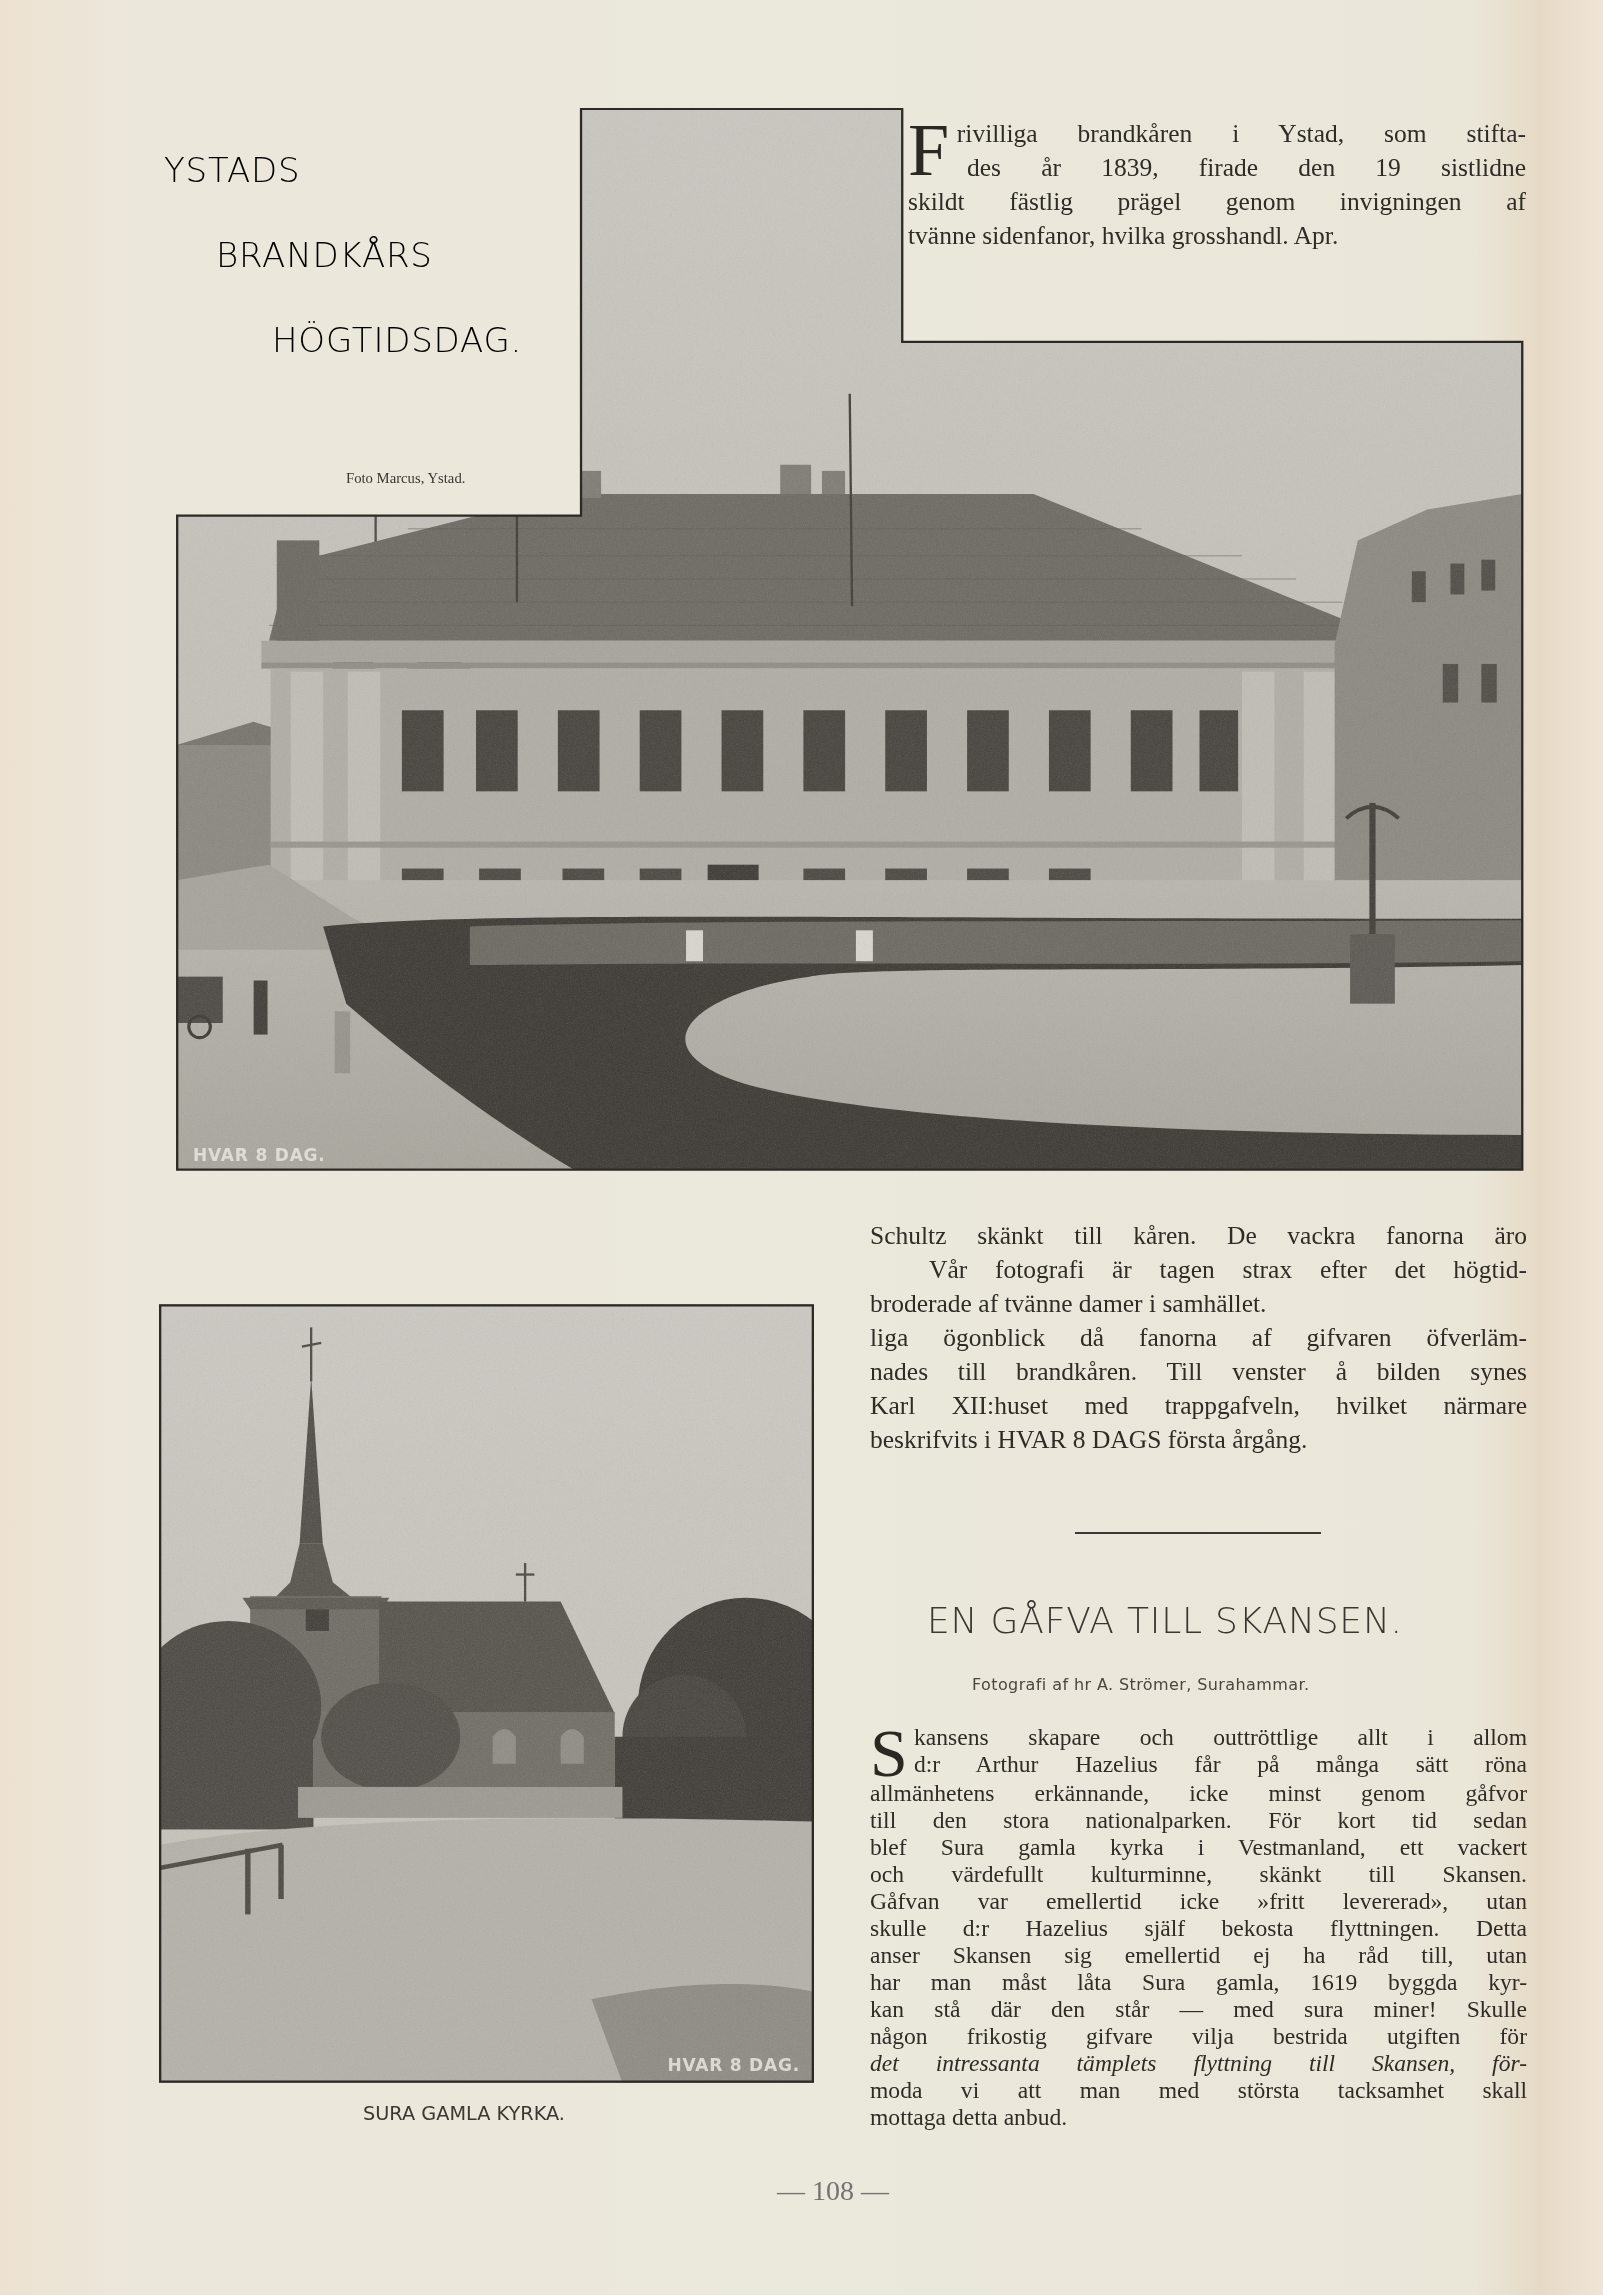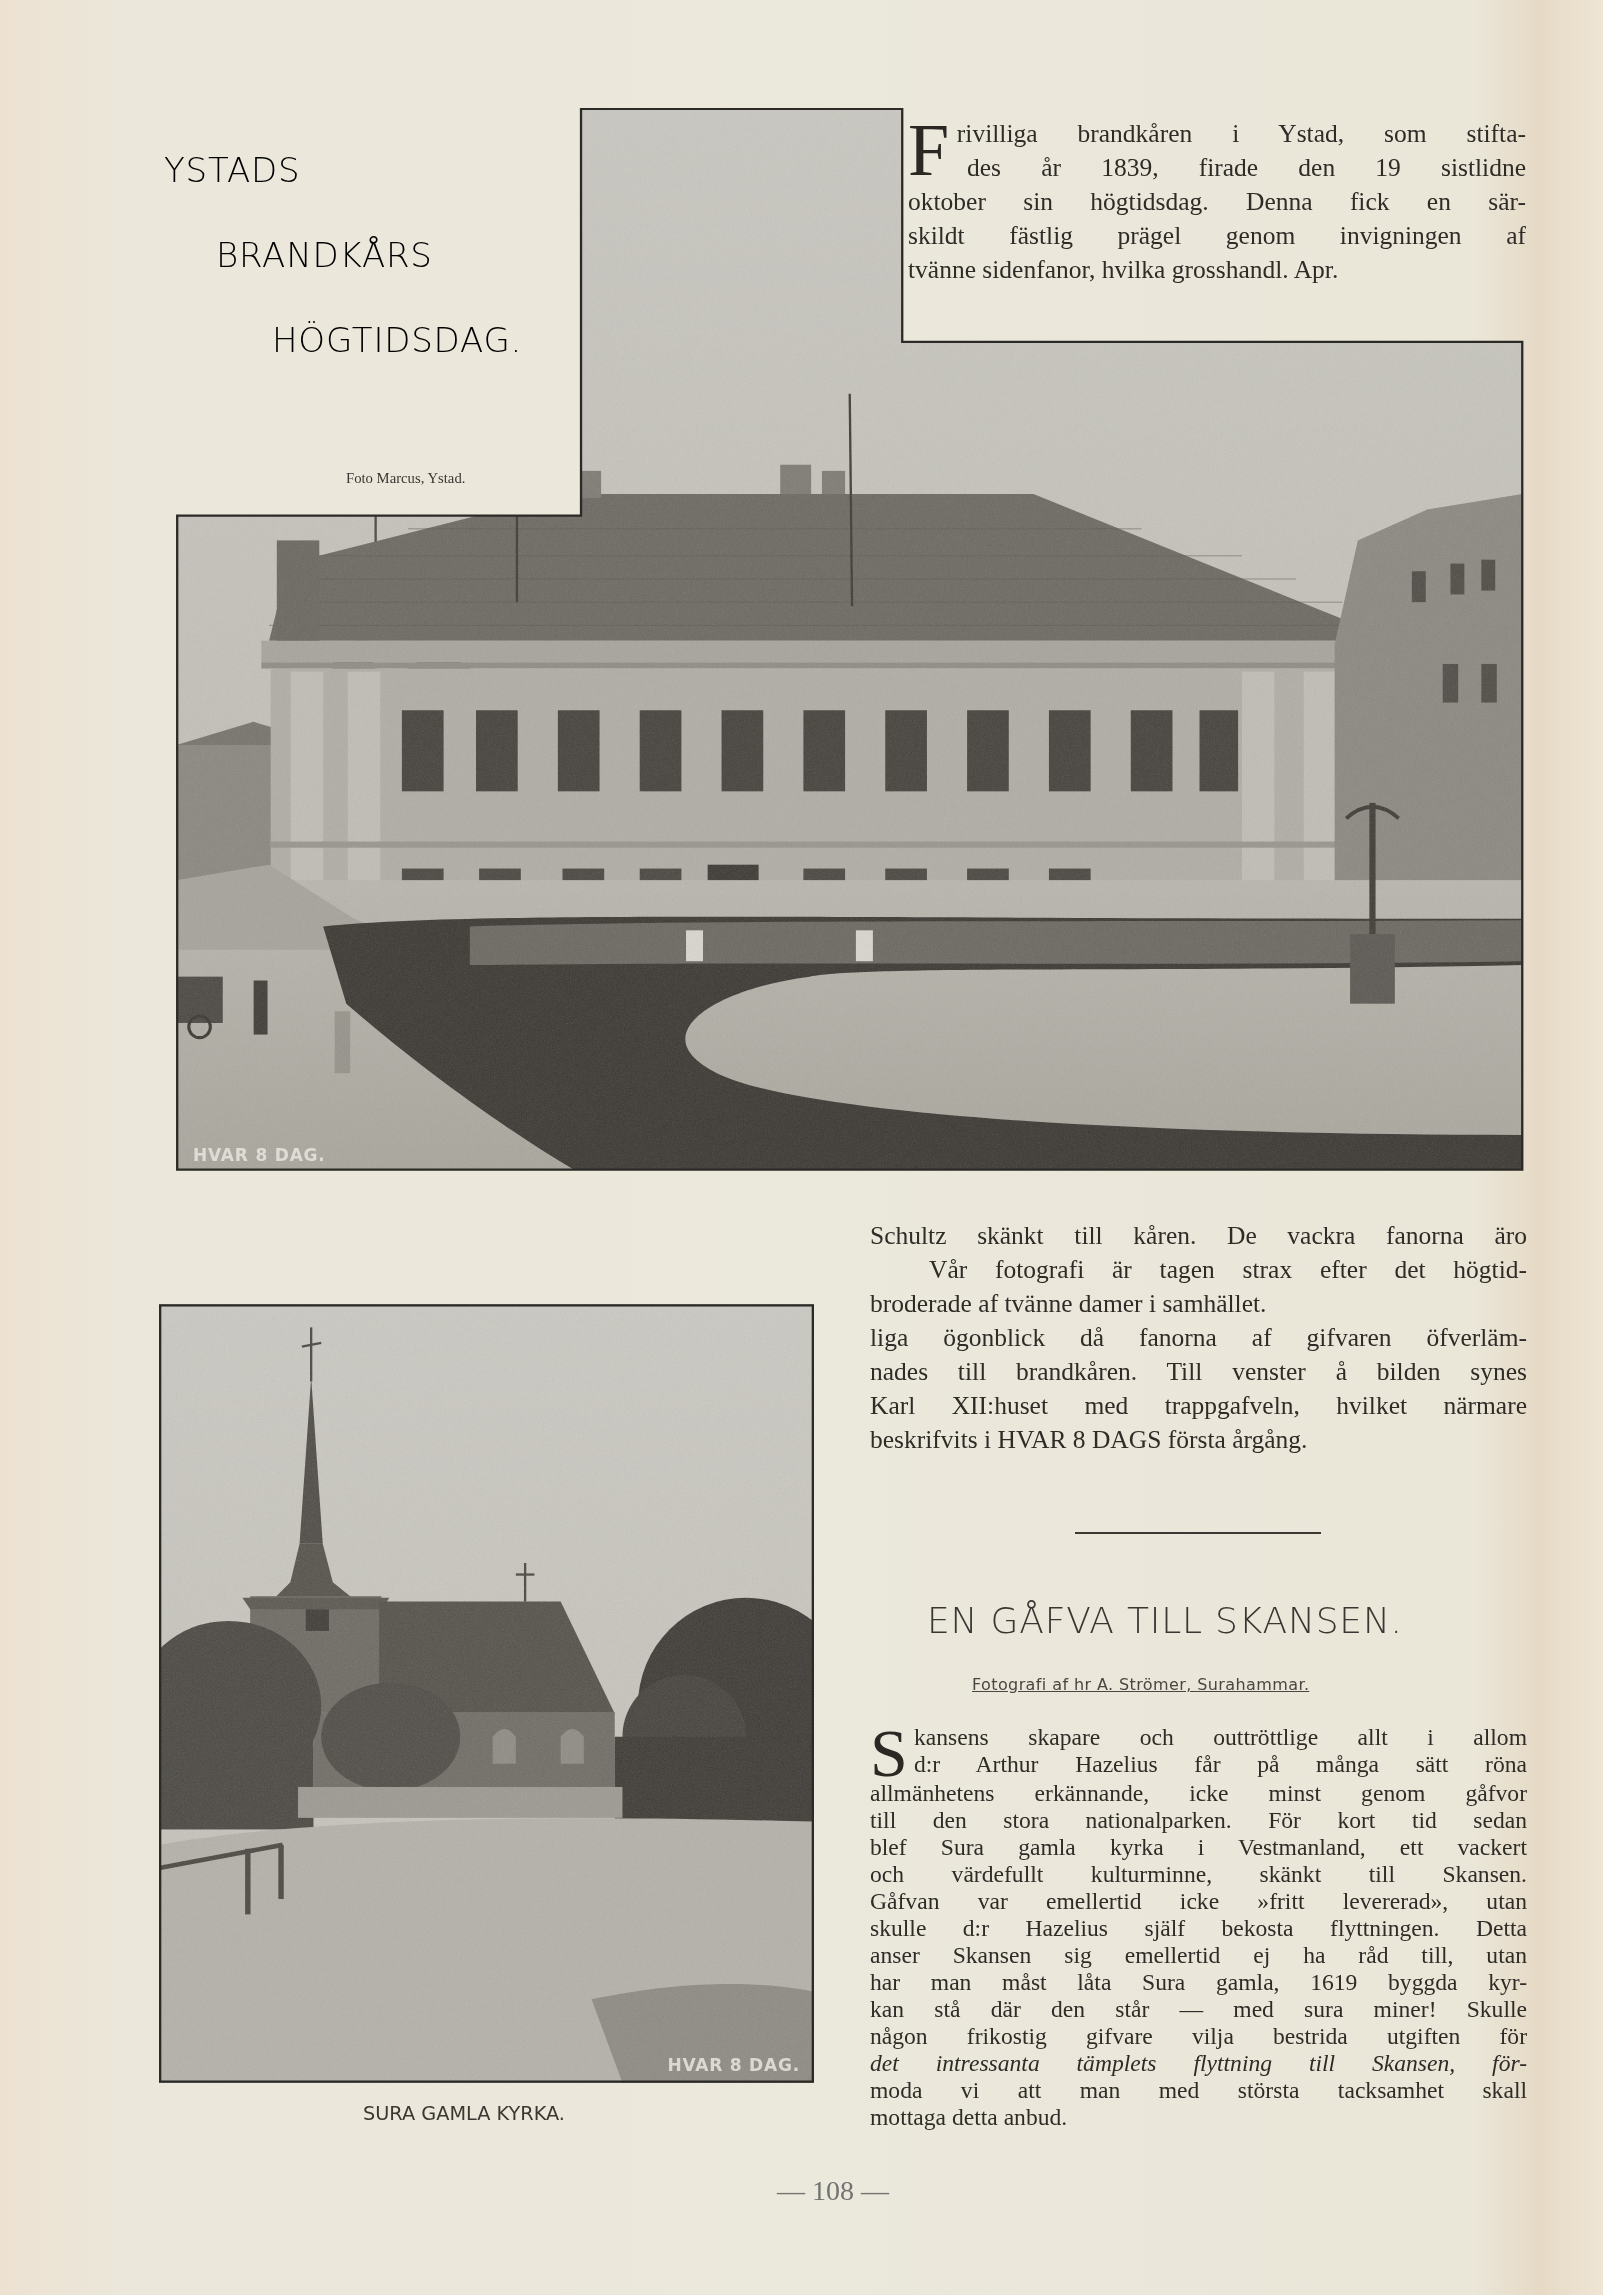--- a/index.html
+++ b/index.html
@@ -29,21 +29,21 @@
   .dropcap {
     float: left; font-size: 74px; line-height: 57px; margin: 4.6px 7.7px 0 0; color: #2b2823;
   }
   .dropcap-s { float: left; font-size: 68px; line-height: 54px; margin: 1.5px 6.2px 0 0; color: #2b2823; }
 
   .heading2 {
     font-family: "DejaVu Sans", "Liberation Sans", sans-serif;
     font-weight: 300; font-size: 36px; color: #3a3733; letter-spacing: 0.8px; white-space: nowrap;
   }
   .sub-credit {
-    font-family: "DejaVu Sans", "Liberation Sans", sans-serif; font-size: 16px; color: #4a4641; white-space: nowrap; letter-spacing: 0.4px; text-decoration: underline;
+    font-family: "DejaVu Sans", "Liberation Sans", sans-serif; font-size: 16px; color: #4a4641; white-space: nowrap; letter-spacing: 0.4px;
   }
   .caption {
     font-family: "DejaVu Sans", "Liberation Sans", sans-serif; font-size: 19.3px; color: #3b3833; white-space: nowrap;
   }
   .pagenum { font-size: 28px; color: #737373; white-space: nowrap; }
   .rule { position: absolute; height: 1.5px; background: #3d3a35; }
   .watermark {
     position: absolute; font-family: "DejaVu Sans", "Liberation Sans", sans-serif; font-weight: bold;
     font-size: 17px; color: #e8e6df; letter-spacing: 0.8px; opacity: 0.85; white-space: nowrap;
   }
@@ -208,21 +208,20 @@
     </g>
     <path d="M524 1 L940 1 L940 303 L1743 303 L1743 1375 L1 1375 L1 528 L524 528 Z" fill="none" stroke="#2c2a26" stroke-width="3"></path>
   </svg>
   <div class="watermark" style="left:17px; top:1037px;">HVAR 8 DAG.</div>
 </div>
 
 <div class="abs para" style="left:908px; top:117px; width:618px;">
   <span class="dropcap">F</span>
   <span class="line">rivilliga brandkåren i Ystad, som stifta-</span>
   <span class="line" style="padding-left:59px">des år 1839, firade den 19 sistlidne</span>
-  <span class="line">oktober sin högtidsdag. Denna fick en sär-</span>
   <span class="line">skildt fästlig prägel genom invigningen af</span>
   <span class="line last">tvänne sidenfanor, hvilka grosshandl. Apr.</span>
 </div>
 
 <div class="abs para" style="left:870px; top:1219px; width:657px;">
   <span class="line">Schultz skänkt till kåren. De vackra fanorna äro</span>
   <span class="line indent" style="text-align-last:justify">Vår fotografi är tagen strax efter det högtid-</span>
   <span class="line last">broderade af tvänne damer i samhället.</span>
   <span class="line">liga ögonblick då fanorna af gifvaren öfverläm-</span>
   <span class="line">nades till brandkåren. Till venster å bilden synes</span>

